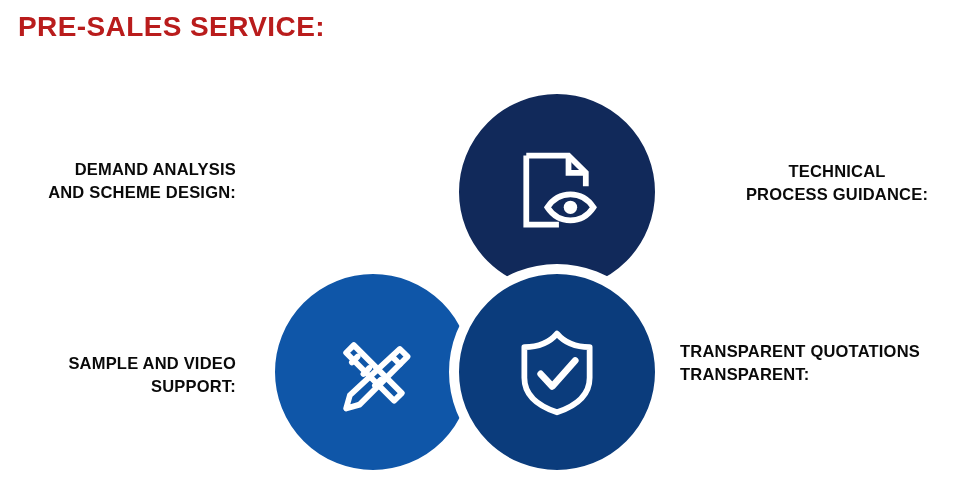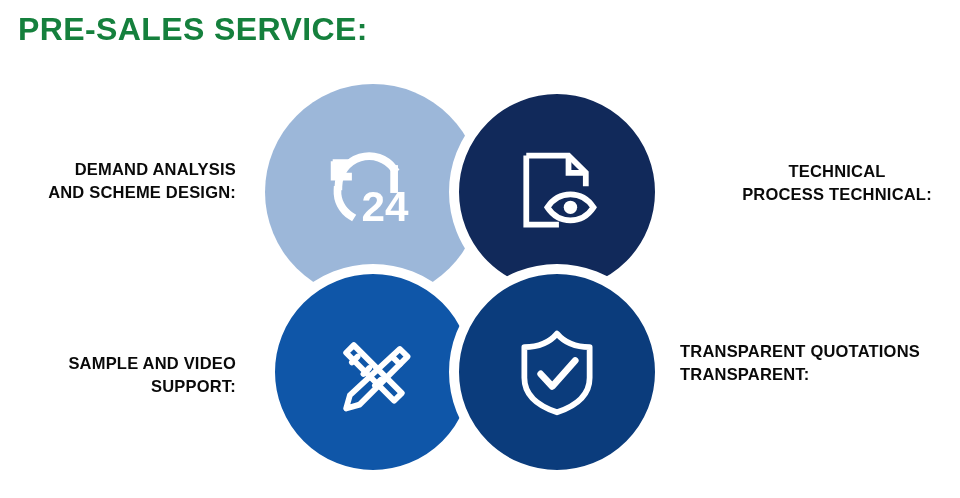--- a/index.html
+++ b/index.html
@@ -20,24 +20,24 @@
     width: 960px;
     height: 498px;
     background: #ffffff;
   }
 
   
   .title {
     position: absolute;
     left: 18px;
     top: 12px;
-    font-size: 32px;
+    font-size: 28px;
     font-weight: bold;
     letter-spacing: 0.4px;
-    color: #15803d;
+    color: #b91c1c;
     white-space: nowrap;
     line-height: 1.1;
   }
 
   
   .cluster {
     position: absolute;
     left: 265px;
     top: 84px;
     width: 400px;
@@ -137,32 +137,20 @@
 </style>
 </head>
 <body>
 
 <div id="page">
 
   <div class="title">PRE-SALES SERVICE:</div>
 
   <div class="cluster">
 
-    <div class="circle c-tl" style="background:#9cb7d9;">
-      <span class="icon-wrap">
-        <svg viewBox="0 0 100 100" fill="none" xmlns="http://www.w3.org/2000/svg">
-          <path d="M14 44 A32 32 0 0 1 72 26" stroke="#ffffff" stroke-width="8" stroke-linecap="square"></path>
-          <path d="M72 26 L72 47" stroke="#ffffff" stroke-width="8" stroke-linecap="square"></path>
-          <polygon points="8,16 26,16 26,24 20,24 20,34 12,34 12,24 8,24" fill="#ffffff"></polygon>
-          <path d="M10 22 L10 34 L24 34" stroke="#ffffff" stroke-width="8" stroke-linecap="square" fill="none"></path>
-          <path d="M13 48 A30 30 0 0 0 27 75" stroke="#ffffff" stroke-width="8" stroke-linecap="square" fill="none"></path>
-          <text x="38" y="80" font-family="'Liberation Sans', sans-serif" font-size="44" font-weight="bold" fill="#ffffff">24</text>
-        </svg>
-      </span>
-    </div>
 
     <div class="circle c-tr ring" style="background:#11295a;">
       <span class="icon-wrap">
         <svg viewBox="0 0 100 100" fill="none" xmlns="http://www.w3.org/2000/svg">
           <path d="M18 12 H62 L80 30 V44" stroke="#ffffff" stroke-width="6" stroke-linejoin="miter" fill="none"></path>
           <path d="M18 12 V84 H52" stroke="#ffffff" stroke-width="6" fill="none"></path>
           <path d="M62 12 V30 H80" stroke="#ffffff" stroke-width="6" fill="none"></path>
           <path d="M40 66 C52 48 76 48 88 66 C76 84 52 84 40 66 Z" stroke="#ffffff" stroke-width="6" fill="none"></path>
           <circle cx="64" cy="66" r="7" fill="#ffffff"></circle>
         </svg>
@@ -195,21 +183,21 @@
 
   </div>
 
   <div class="label label-tl">
     <div>DEMAND ANALYSIS</div>
     <div>AND SCHEME DESIGN:</div>
   </div>
 
   <div class="label label-tr">
     <div>TECHNICAL</div>
-    <div>PROCESS TECHNICAL:</div>
+    <div>PROCESS GUIDANCE:</div>
   </div>
 
   <div class="label label-bl">
     <div>SAMPLE AND VIDEO</div>
     <div>SUPPORT:</div>
   </div>
 
   <div class="label label-br">
     <div>TRANSPARENT QUOTATIONS</div>
     <div>TRANSPARENT:</div>

